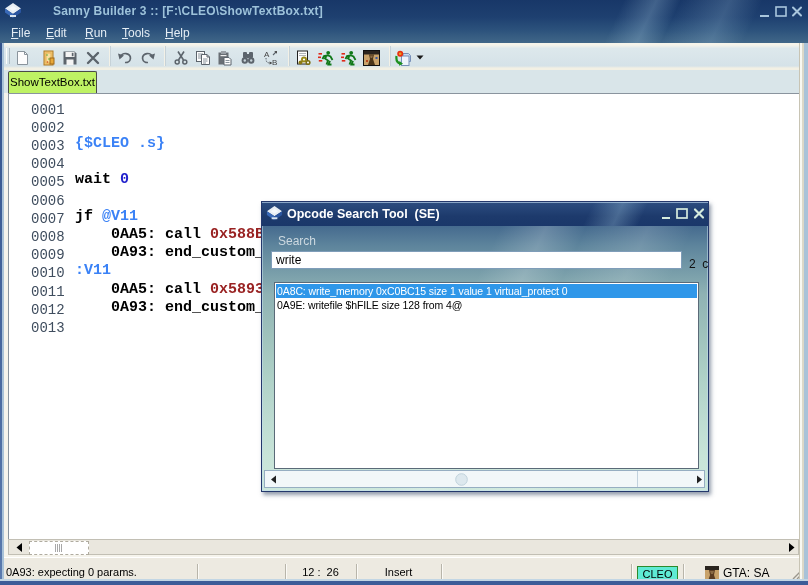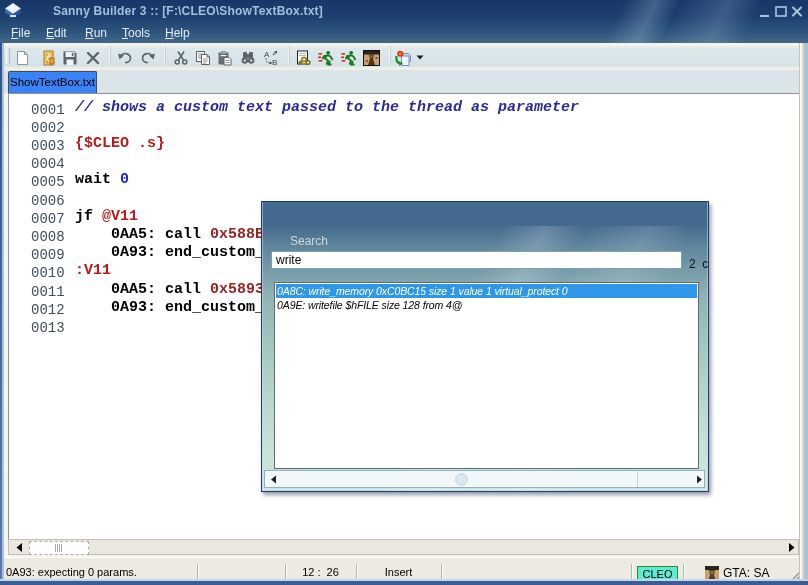--- a/index.html
+++ b/index.html
@@ -24,57 +24,57 @@
   
   .menu{top:26px;color:#e4edf4;font-size:12px;}
   .menu u{text-decoration:underline;}
   
   #toolbar{left:4px;top:43px;width:795px;height:27px;
     background:linear-gradient(180deg,#f6f4ea 0%,#f6f4ea 7%,#dde8ec 20%,#d5e2e8 85%,#f2f0e4 93%,#f2f0e4 100%);}
   .tsep{position:absolute;top:3px;width:1px;height:20px;background:#f3f1e7;box-shadow:1px 0 0 #c6d2d8;}
   .ticon{position:absolute;top:7px;}
   
   #tabstrip{left:4px;top:70px;width:795px;height:23px;background:#d9e5e9;}
-  #tab1{position:absolute;left:4px;top:1px;width:89px;height:22px;background:#3b82f6;
+  #tab1{position:absolute;left:4px;top:1px;width:89px;height:22px;background:#bef264;
     border:1px solid #4a4a4a;border-bottom:none;border-radius:2px 2px 0 0;box-sizing:border-box;
     font-size:11.5px;color:#000;text-align:center;line-height:20px;}
   
   #editor{left:8px;top:93px;width:791px;height:446px;background:#ffffff;
     border-left:1px solid #8a949e;border-top:1px solid #8a949e;box-sizing:border-box;}
   .row{position:absolute;left:0;height:18px;white-space:pre;
     font-family:"Liberation Mono",monospace;font-weight:bold;font-size:15px;line-height:18px;}
   .ln{position:absolute;font-family:"Liberation Mono",monospace;font-weight:normal;
       font-size:14px;color:#3f4d5e;}
   .cmt{color:#2a2a9a;font-style:italic;}
-  .grn{color:#b91c1c;font-family:Liberation Mono, monospace;}
+  .grn{color:#3b82f6;font-family:Liberation Mono, monospace;}
   .blu{color:#2222cc;}
   .red{color:#992222;}
   .blk{color:#000000;}
   
   #hscroll{left:8px;top:539px;width:791px;height:16px;background:#eae7de;border:1px solid #c2bfb4;box-sizing:border-box;}
   #hthumb{position:absolute;left:20px;top:1px;width:58px;height:12px;background:#ffffff;border:1px dashed #b0aca0;}
   
   #statusbar{left:0;top:557px;width:808px;height:22px;background:#edeae1;border-top:1px solid #ffffff;font-size:11px;color:#000;}
   .ssep{position:absolute;top:6px;width:1px;height:15px;background:#b8b5aa;box-shadow:1px 0 0 #fbfaf6;}
   
   #dialog{left:261px;top:201px;width:446px;height:289px;overflow:hidden;
      border:1px solid #24386c;box-shadow:2px 3px 4px rgba(40,60,90,.5),inset 1px 0 0 rgba(195,220,235,.55),inset -1px 0 0 rgba(195,220,235,.55),inset 0 -1px 0 rgba(195,220,235,.55);box-sizing:content-box;
      background:linear-gradient(180deg,#44698e 8%,#5d849c 15%,#7da2ac 26%,#8fb2b4 32%,#9fc2bc 46%,#b0d2c8 62%,#bedcd2 76%,#c8e4d8 88%,#cde8dc 100%);}
   #dlg-streaks{position:absolute;left:0;top:24px;width:446px;height:265px;
      background:linear-gradient(115deg,rgba(255,255,255,0) 42%,rgba(255,255,255,.18) 50%,rgba(255,255,255,0) 57%,rgba(255,255,255,.14) 68%,rgba(255,255,255,0) 76%);}
   #dlg-title{position:absolute;left:0;top:0;width:100%;height:24px;box-shadow:inset 0 1px 0 rgba(180,205,230,.7);
      background:linear-gradient(180deg,#2c4d80 0%,#1d3a6c 60%,#1a376a 100%);}
   #dlg-title .streak{position:absolute;right:0;top:0;width:240px;height:24px;
      background:linear-gradient(115deg,rgba(255,255,255,0) 50%,rgba(170,210,230,.30) 62%,rgba(255,255,255,0) 72%);}
   #dlg-title-text{position:absolute;left:25px;top:5px;color:#ffffff;font-weight:bold;font-size:12.5px;}
-  #dlg-search-lbl{position:absolute;left:16px;top:32px;color:#cdd9e0;font-size:12px;margin-left:12px;}
+  #dlg-search-lbl{position:absolute;left:16px;top:32px;color:#cdd9e0;font-size:12px;}
   #dlg-input{position:absolute;left:9px;top:49px;width:405px;height:16px;background:#fff;
      border:1px solid #7f9db9;font-size:12px;color:#000;padding-left:4px;line-height:17px;}
   #dlg-count{position:absolute;left:427px;top:55px;color:#111;font-size:12px;white-space:nowrap;}
-  #dlg-list{position:absolute;left:12px;top:80px;width:423px;height:185px;background:#fff;border:1px solid #5a6a78;box-sizing:content-box;font-style:italic;}
+  #dlg-list{position:absolute;left:12px;top:80px;width:423px;height:185px;background:#fff;border:1px solid #5a6a78;box-sizing:content-box;}
   .li{position:absolute;left:1px;width:420px;height:14px;font-size:10.5px;line-height:14px;padding-left:1px;letter-spacing:-0.1px;white-space:pre;}
   #dlg-scroll{position:absolute;left:2px;top:268px;width:441px;height:18px;background:#f2f7f9;border:1px solid #96aec2;box-sizing:border-box;}
 </style>
 </head>
 <body>
 
 <div id="titlemenu" class="abs">
     <div class="streak1"></div>
   </div>
 
@@ -230,21 +230,20 @@
     <polygon points="0.5,0.5 7.5,0.5 4,4.5" fill="#1a1a1a"></polygon>
   </svg>
 </div>
 
 <div id="tabstrip" class="abs">
     <div id="tab1">ShowTextBox.txt</div>
   </div>
 
 <div id="editor" class="abs">
     <div class="ln" style="left:22px;top:7.8px">0001</div>
-    <div class="row" style="left:66px;top:4.8px"><span class="cmt">// shows a custom text passed to the thread as parameter</span></div>
     <div class="ln" style="left:22px;top:25.970000000000002px">0002</div>
     <div class="row" style="left:66px;top:22.970000000000002px"></div>
     <div class="ln" style="left:22px;top:44.14px">0003</div>
     <div class="row" style="left:66px;top:41.14px"><span class="grn">{$CLEO .s}</span></div>
     <div class="ln" style="left:22px;top:62.31px">0004</div>
     <div class="row" style="left:66px;top:59.31px"></div>
     <div class="ln" style="left:22px;top:80.48px">0005</div>
     <div class="row" style="left:66px;top:77.48px"><span class="blk">wait</span> <span class="blu">0</span></div>
     <div class="ln" style="left:22px;top:98.65px">0006</div>
     <div class="ln" style="left:22px;top:116.82000000000001px">0007</div>
@@ -305,20 +304,36 @@
 <div id="borderL2" class="abs"></div>
 <div id="borderR1" class="abs"></div>
 <div id="borderR2" class="abs"></div>
 <div id="borderR3" class="abs"></div>
 <div id="borderR4" class="abs"></div>
 <div id="borderB2" class="abs"></div>
 <div id="borderB" class="abs"></div>
 
 <div id="dialog" class="abs">
   <div id="dlg-streaks"></div>
+  <div id="dlg-title">
+      <div class="streak"></div>
+    <svg style="position:absolute;left:4px;top:3px" width="17" height="18" viewBox="0 0 18 19">
+      <polygon points="9,1 17,6.5 9,12 1,6.5" fill="#e8eef4"></polygon>
+      <polygon points="1,6.5 9,12 9,16 1,10.5" fill="#3a6ab8"></polygon>
+      <polygon points="17,6.5 9,12 9,16 17,10.5" fill="#2a55a0"></polygon>
+      <polygon points="9,4 13,6.5 9,9 5,6.5" fill="#f4f8fc"></polygon>
+      <rect x="6" y="13" width="6" height="2" fill="#d8e4f0"></rect>
+    </svg>
+    <div id="dlg-title-text">Opcode Search Tool&nbsp; (SE)</div>
+    <svg style="position:absolute;left:398px;top:5px" width="46" height="14" viewBox="0 0 46 14">
+      <rect x="2" y="10" width="8" height="2" fill="#d6ecde"></rect>
+      <rect x="17" y="2" width="10" height="9" fill="none" stroke="#d6ecde" stroke-width="1.7"></rect>
+      <path d="M35,2.5 L43,10.5 M43,2.5 L35,10.5" stroke="#d6ecde" stroke-width="2.2" stroke-linecap="round"></path>
+    </svg>
+  </div>
   <div id="dlg-search-lbl">Search</div>
   <div id="dlg-input">write</div>
   <div id="dlg-count">2&nbsp; c</div>
   <div id="dlg-list">
     <div class="li" style="top:1px;background:#2f97e9;color:#fff;">0A8C: write_memory 0xC0BC15 size 1 value 1 virtual_protect 0</div>
     <div class="li" style="top:15px;color:#000;">0A9E: writefile $hFILE size 128 from 4@</div>
   </div>
   <div id="dlg-scroll">
     <svg style="position:absolute;left:4px;top:3px" width="10" height="11" viewBox="0 0 10 11">
         <polygon points="7,1.5 7,9.5 2,5.5" fill="#222"></polygon>

